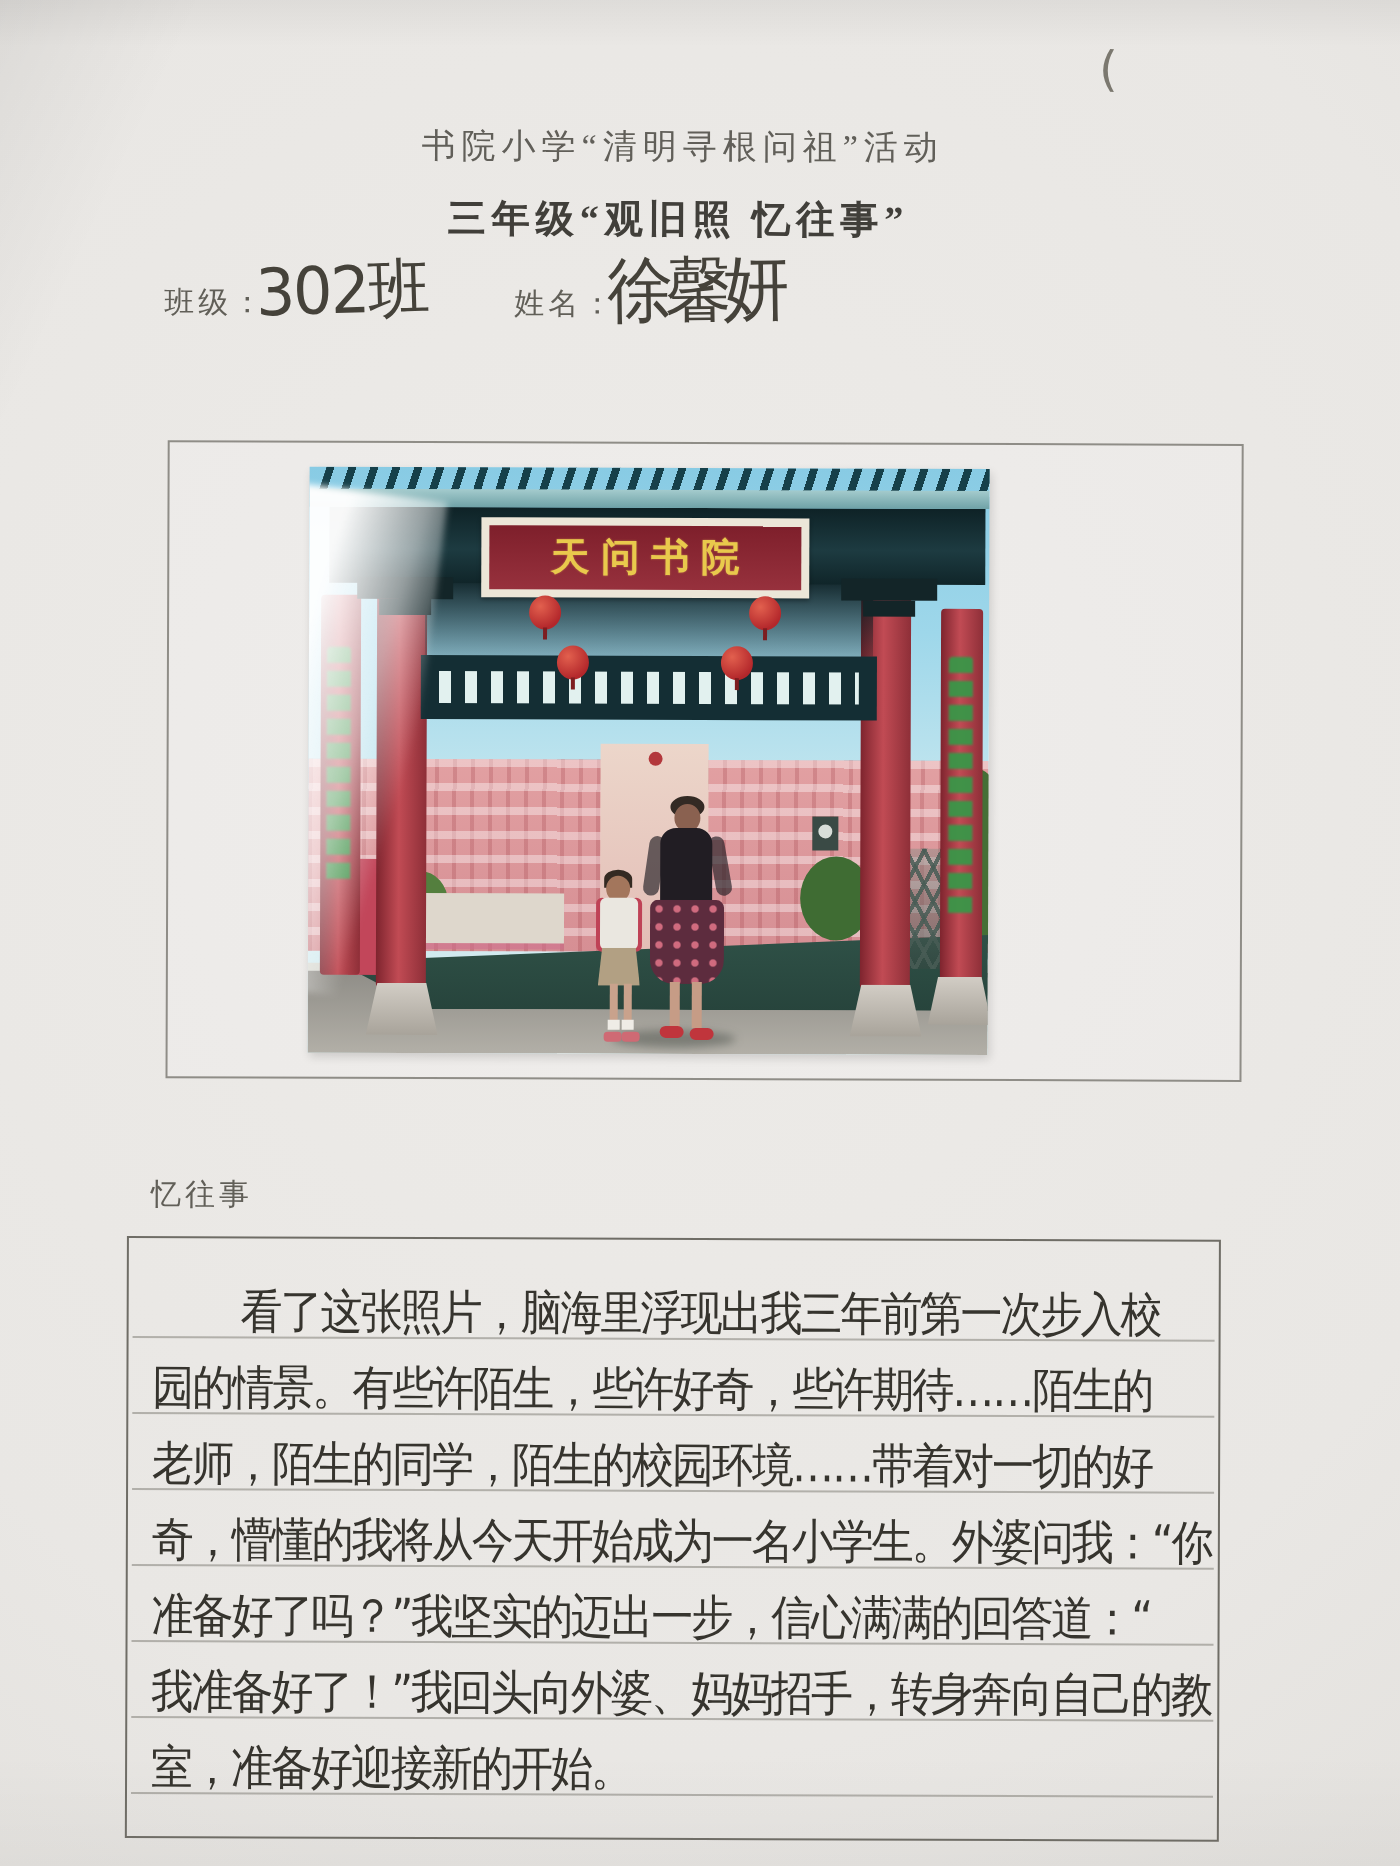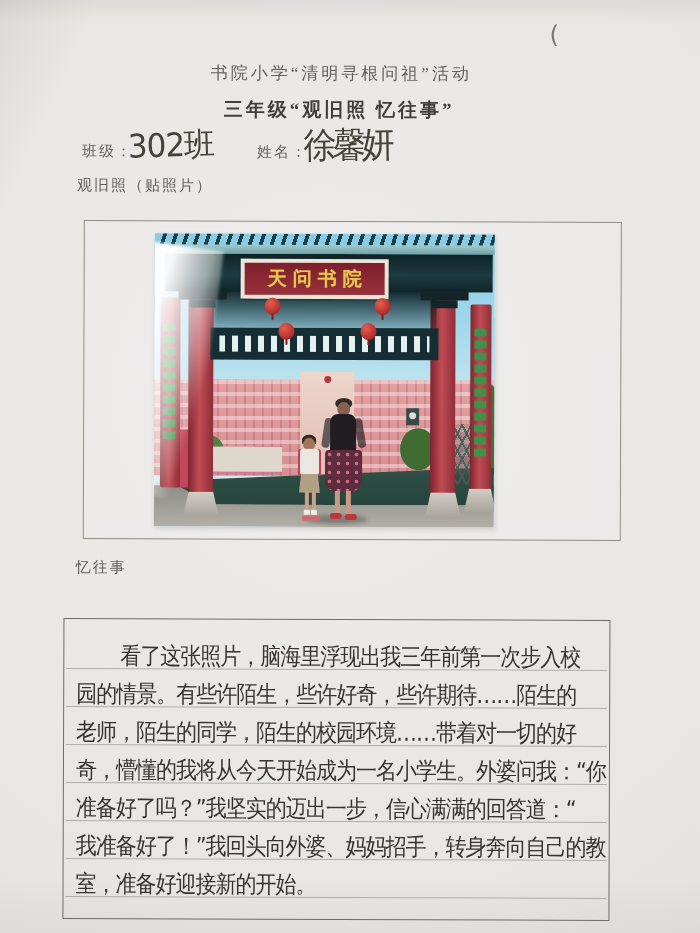--- a/index.html
+++ b/index.html
@@ -15,21 +15,21 @@
 
   
   .print{position:absolute;color:#5d5b55;}
   .paren{left:548px;top:20px;font-size:24px;color:#7b786f;font-family:"DejaVu Sans",sans-serif;}
   .title1{left:0;width:680px;top:62px;text-align:center;font-size:17px;letter-spacing:3px;color:#615f59;}
   .title2{left:0;width:676px;top:97px;text-align:center;font-size:19px;font-weight:bold;letter-spacing:3px;color:#413f3a;}
   .lbl{font-size:15px;letter-spacing:2px;color:#615f58;}
   .lbl-class{left:81px;top:143px;}
   .lbl-name{left:256px;top:143px;}
   .lbl-photo{left:76px;top:177px;}
-  .lbl-memory{left:76px;top:559px;}
+  .lbl-memory{left:76px;top:589px;}
 
   
   .hw{position:absolute;font-family:"DejaVu Sans",sans-serif;color:#45423a;}
   .hw-class{left:126px;top:126px;font-size:31px;letter-spacing:-1px;transform:rotate(-2deg) scaleY(1.05);transform-origin:left top;}
   .hw-name{left:302px;top:122px;font-size:33px;letter-spacing:-4px;transform:rotate(-1deg) scaleY(1.08);transform-origin:left top;}
 
   
   .photo-box{position:absolute;left:83px;top:221px;width:536px;height:317px;border:1px solid #8f8d87;background:rgba(255,255,255,0.12);}
   .photo{position:absolute;left:70px;top:12px;width:340px;height:293px;overflow:hidden;
     background:linear-gradient(180deg,#88cbe4 0%,#9ed7ea 28%,#c6e7ef 58%,#d8ecef 100%);
@@ -84,21 +84,21 @@
     background:repeating-linear-gradient(90deg,#16404a 0 4px, rgba(0,0,0,0) 4px 11px);}
   .eave{left:0;right:0;top:11px;height:9px;background:linear-gradient(180deg,#a4cbcd,#6fa2a7);}
   .corbel{top:55px;width:48px;height:11px;background:#132528;}
   .corbel:after{content:"";position:absolute;left:11px;top:11px;width:26px;height:8px;background:#132528;}
   .corb-l{left:24px;} .corb-r{left:266px;}
 
   .beam2{left:56px;top:94px;width:228px;height:32px;background:#142e34;}
   .slats{position:absolute;left:9px;right:9px;top:8px;height:16px;
     background:repeating-linear-gradient(90deg,#e2f1ef 0 6px,#142e34 6px 13px);}
 
-  .plaque{left:86px;top:25px;width:148px;height:40px;background:#ece6d8;box-shadow:0 1px 2px rgba(0,0,0,0.35);}
+  .plaque{left:86px;top:25px;width:164px;height:40px;background:#ece6d8;box-shadow:0 1px 2px rgba(0,0,0,0.35);}
   .plaque-in{position:absolute;inset:4px;background:linear-gradient(180deg,#7e1f2b,#97313d);
     display:flex;align-items:center;justify-content:center;}
   .plaque-txt{color:#e9c94c;font-size:19px;font-weight:bold;letter-spacing:6px;text-indent:6px;
     font-family:"Liberation Serif",serif;text-shadow:0 0 1px rgba(255,220,100,0.5);}
 
   .lantern{width:16px;height:17px;border-radius:50%;
     background:radial-gradient(circle at 35% 32%,#e2604e 0%,#b3272b 72%);}
   .lantern:after{content:"";position:absolute;left:7px;top:16px;width:2px;height:6px;background:#7d1d20;}
   .lan1{left:110px;top:64px;} .lan2{left:124px;top:89px;} .lan3{left:220px;top:64px;} .lan4{left:206px;top:89px;}
 
@@ -152,21 +152,20 @@
 
     <div class="print paren">(</div>
     <div class="print title1">书院小学“清明寻根问祖”活动</div>
     <div class="print title2">三年级“观旧照 忆往事”</div>
 
     <div class="print lbl lbl-class">班级：</div>
     <div class="hw hw-class">302班</div>
     <div class="print lbl lbl-name">姓名：</div>
     <div class="hw hw-name">徐馨妍</div>
 
-    <div class="print lbl lbl-photo">观旧照（贴照片）</div>
 
     <div class="photo-box">
       <div class="photo">
         <div class="abs building">
             <div class="windows"></div>
           </div>
         <div class="abs tower"></div>
         <div class="abs emblem"></div>
         <div class="abs tree tree1"></div>
         <div class="abs tree tree2"></div>

